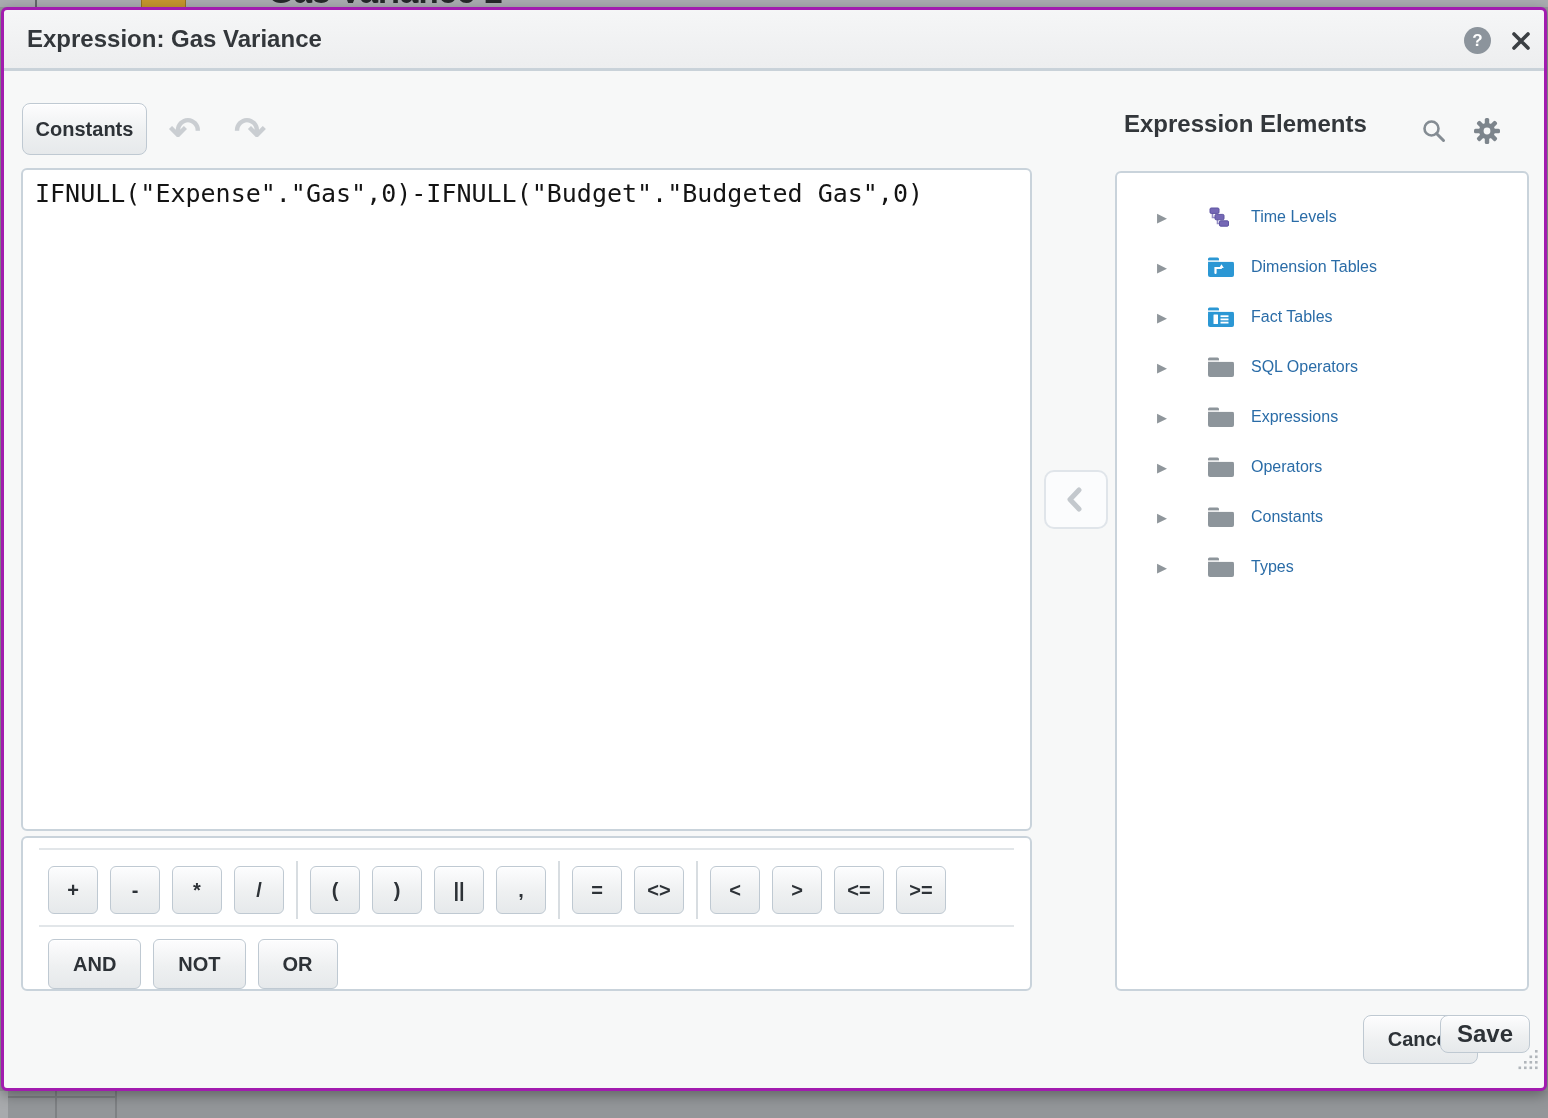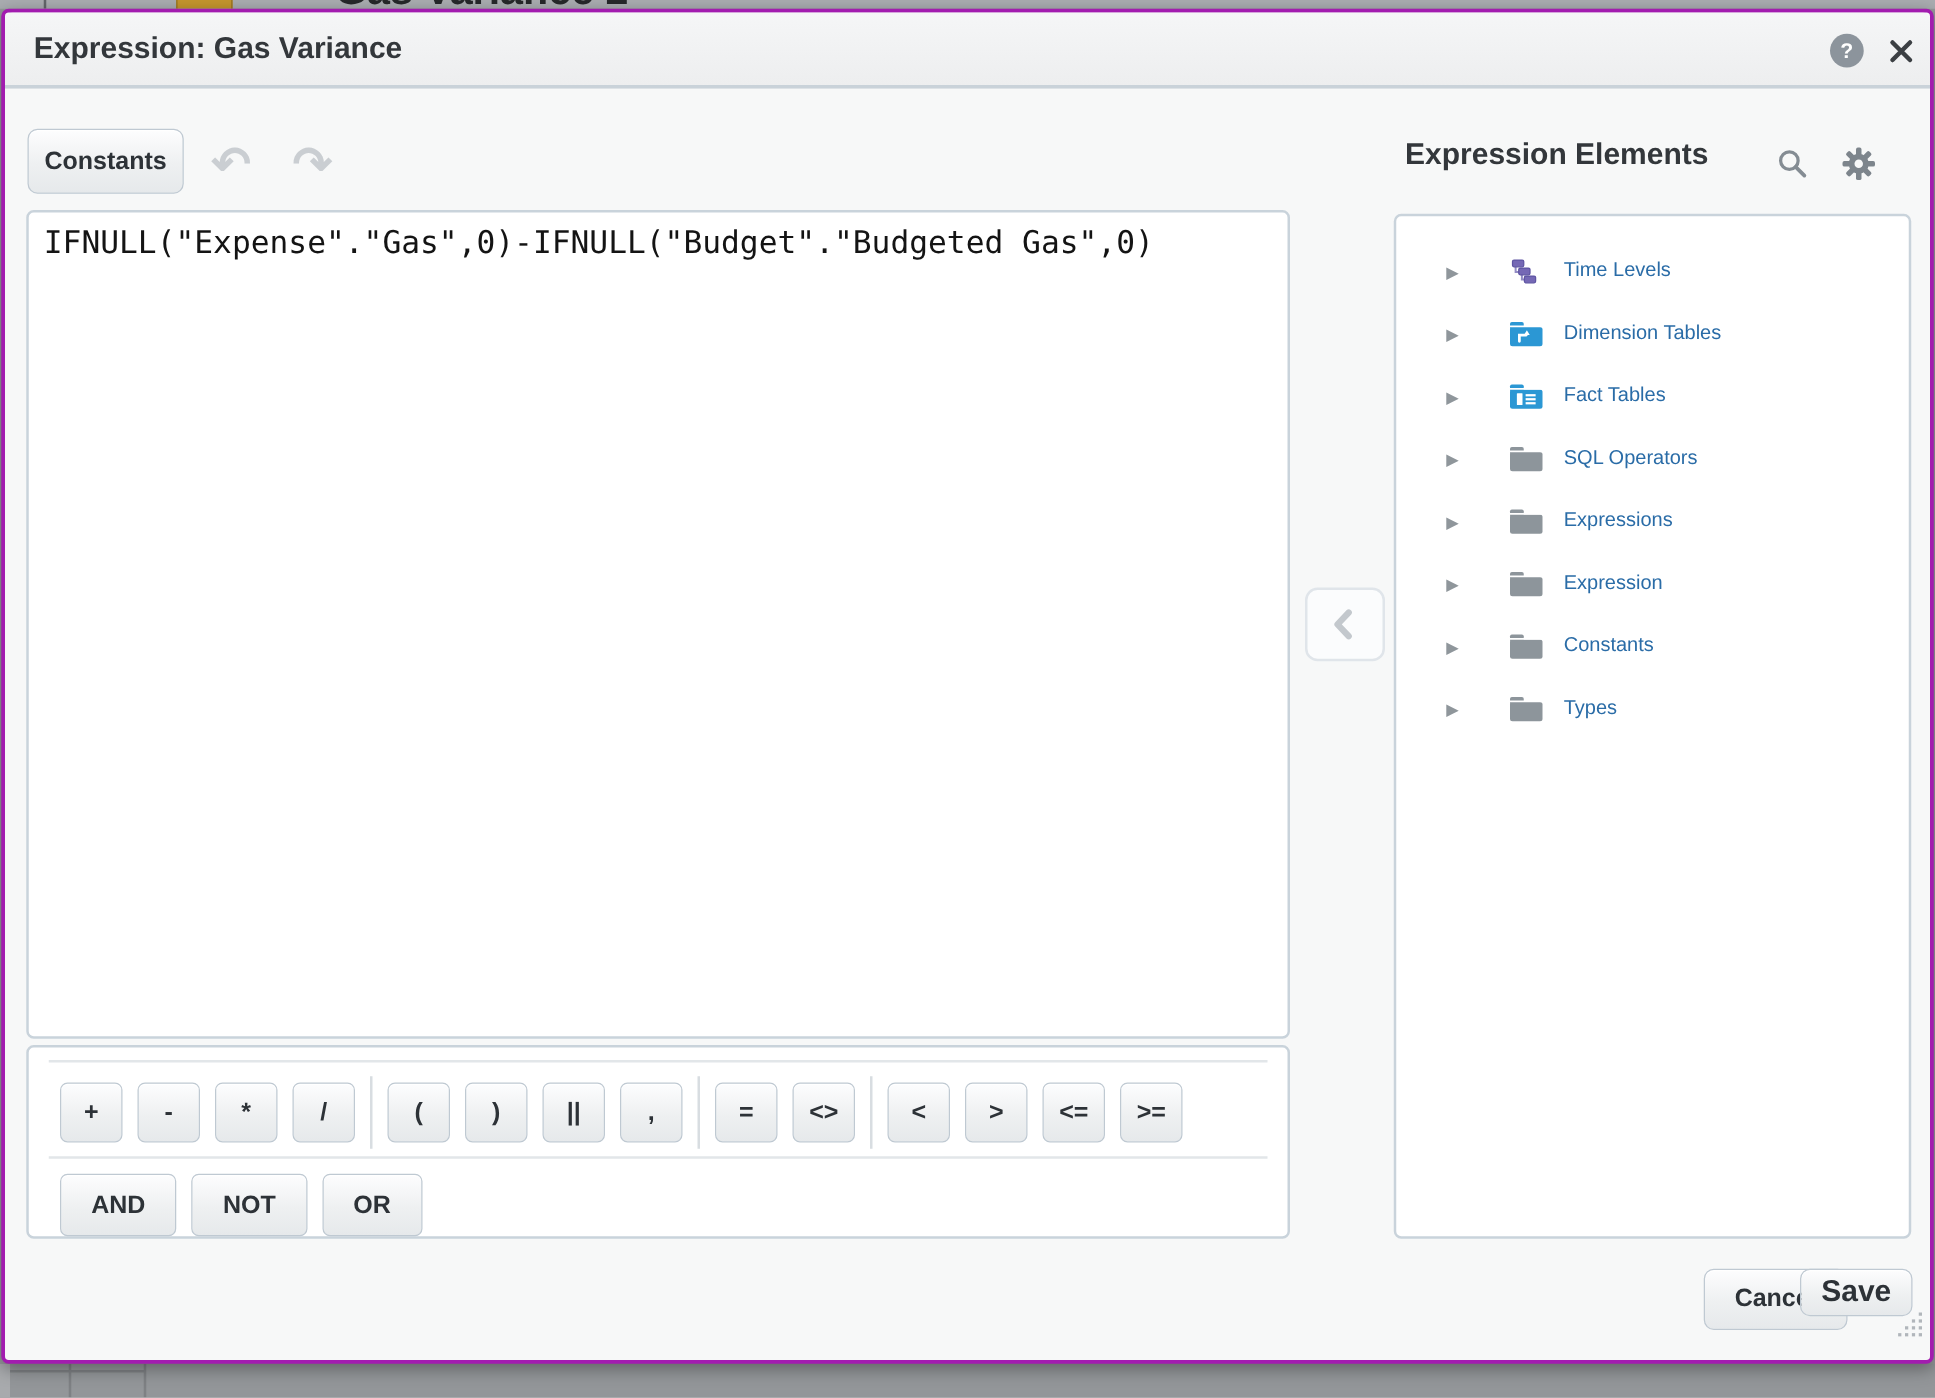--- a/index.html
+++ b/index.html
@@ -230,21 +230,21 @@
         </div>
         <div class="tree-row">
           <span class="tree-arrow">▶</span>
           <span class="tree-icon">
   <svg width="28" height="22" viewBox="0 0 28 22">
     <rect x="1" y="1.5" width="11" height="6" rx="1.5" fill="#8d959b"></rect>
     <rect x="1" y="5.6" width="26" height="15.4" rx="2" fill="#8d959b"></rect>
     <rect x="1" y="4.4" width="26" height="1.4" fill="#ffffff"></rect>
   </svg>
 </span>
-          <span class="tree-label">Expression</span>
+          <span class="tree-label">Operators</span>
         </div>
         <div class="tree-row">
           <span class="tree-arrow">▶</span>
           <span class="tree-icon">
   <svg width="28" height="22" viewBox="0 0 28 22">
     <rect x="1" y="1.5" width="11" height="6" rx="1.5" fill="#8d959b"></rect>
     <rect x="1" y="5.6" width="26" height="15.4" rx="2" fill="#8d959b"></rect>
     <rect x="1" y="4.4" width="26" height="1.4" fill="#ffffff"></rect>
   </svg>
 </span>

